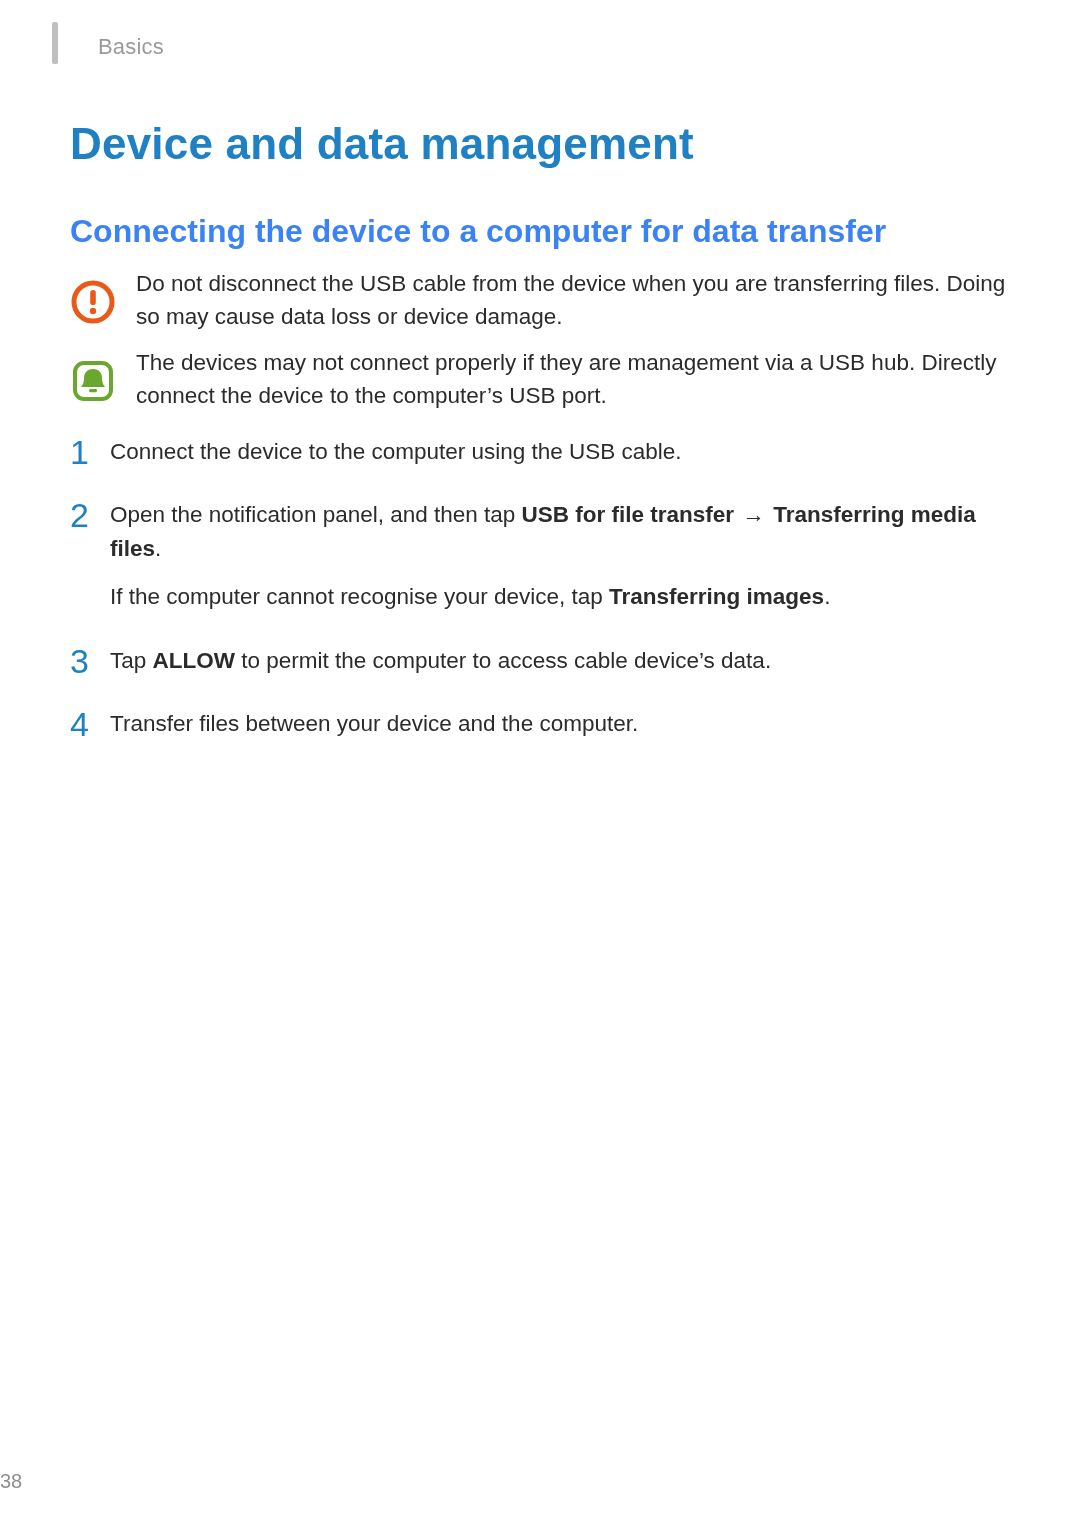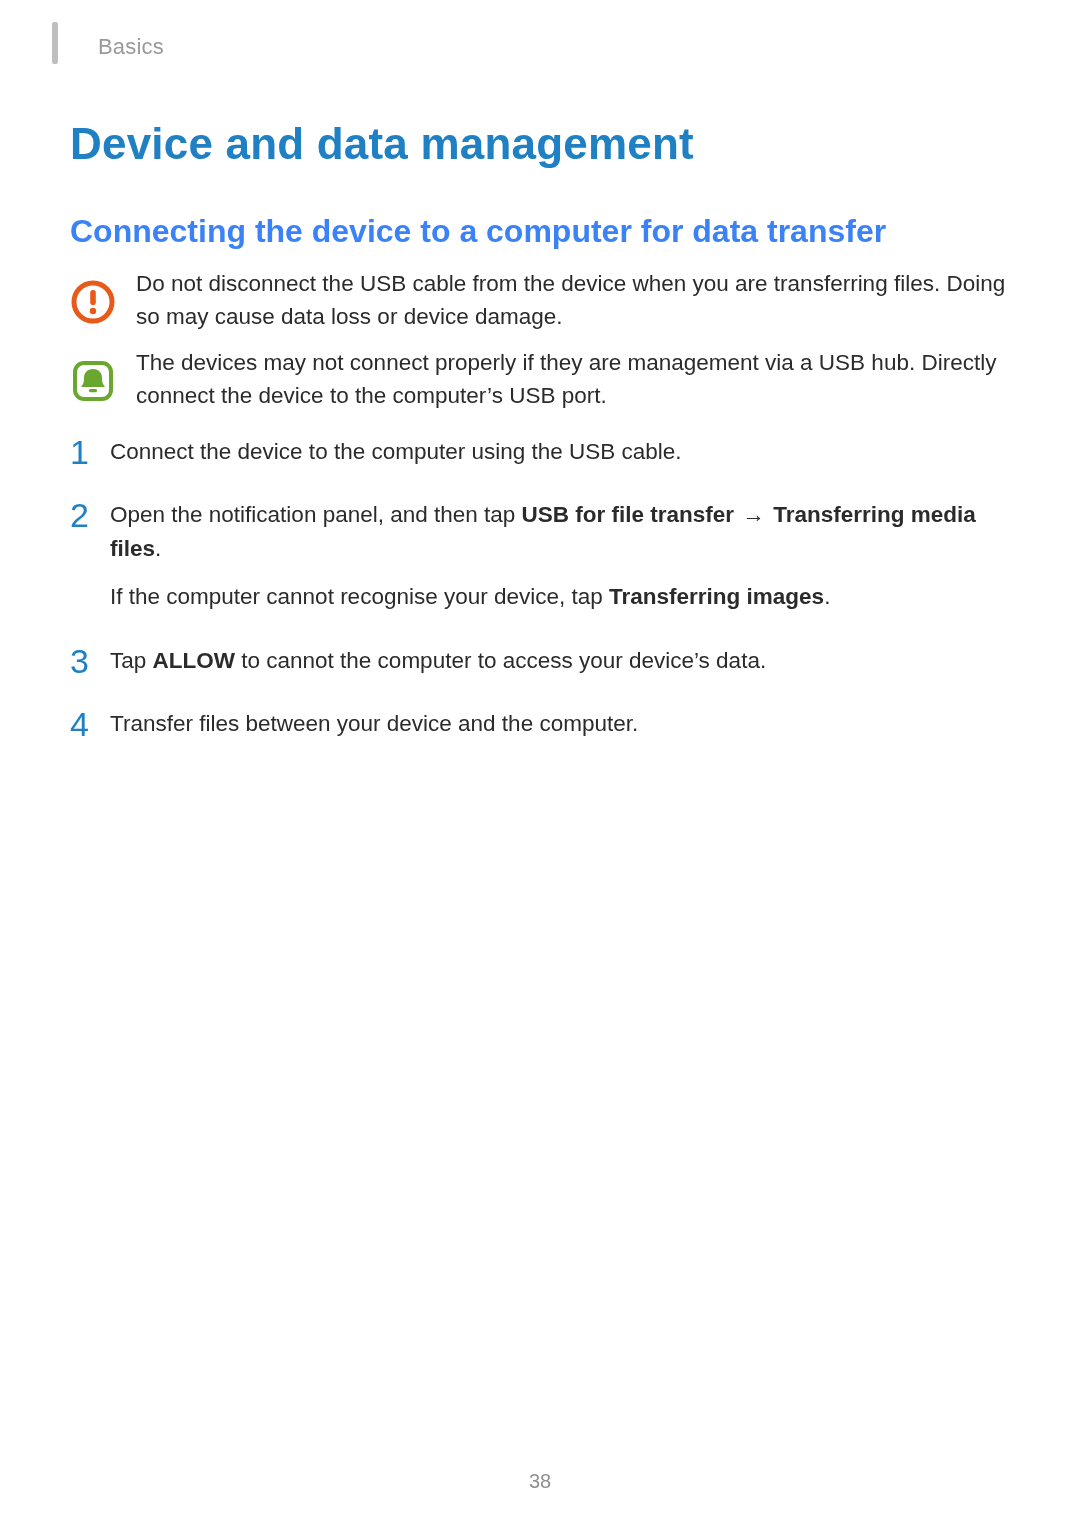--- a/index.html
+++ b/index.html
@@ -105,21 +105,21 @@
     font-weight: 700;
   }
   .arrow {
     padding: 0 2px;
   }
   .page-number {
     position: absolute;
     bottom: 34px;
     left: 0;
     width: 100%;
-    text-align: center;
+    text-align: left;
     font-size: 20px;
     color: #8f8f8f;
   }
 </style>
 </head>
 <body>
 
 <div class="page">
 
   <div class="header-bar">
@@ -161,21 +161,21 @@
     </li>
 
     <li>
       <span>Open the notification panel, and then tap </span><strong>USB for file transfer</strong><span class="arrow"> → </span><strong>Transferring media files</strong><span>.</span>
       <span class="step-sub">
         <span>If the computer cannot recognise your device, tap </span><strong>Transferring images</strong><span>.</span>
       </span>
     </li>
 
     <li>
-      <span>Tap </span><strong>ALLOW</strong><span> to cannot the computer to access your device’s data.</span>
+      <span>Tap </span><strong>ALLOW</strong><span> to permit the computer to access cable device’s data.</span>
     </li>
 
     <li>
       <span>Transfer files between your device and the computer.</span>
     </li>
 
   </ol>
 
   <div class="page-number">38</div>
 

